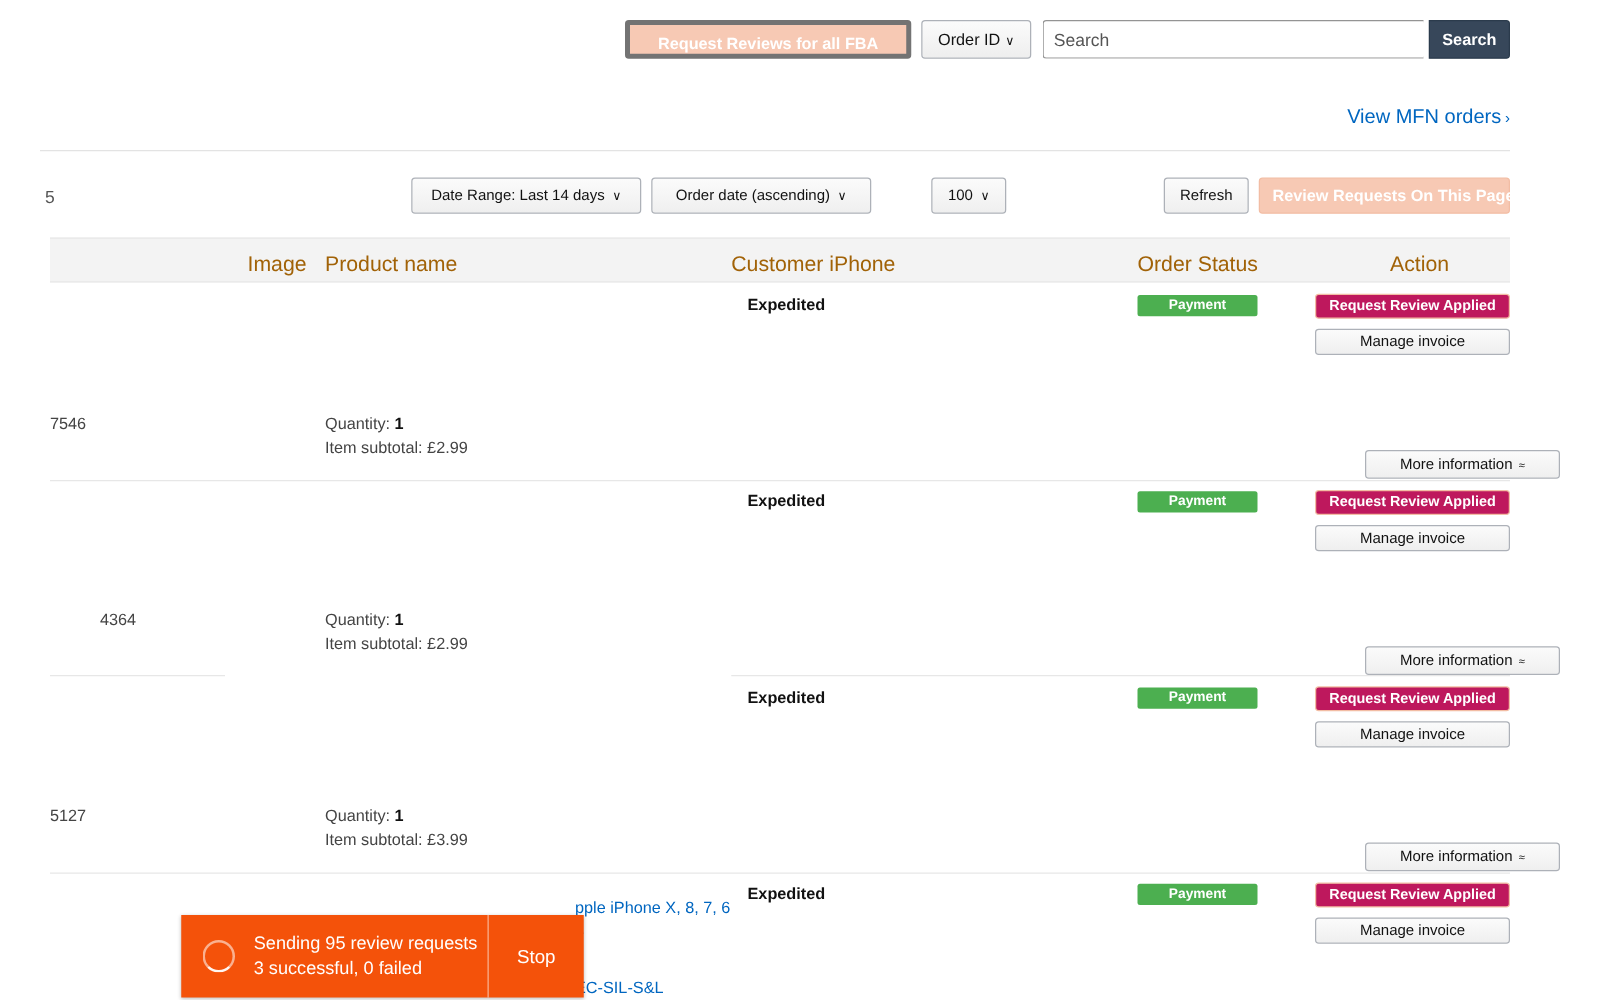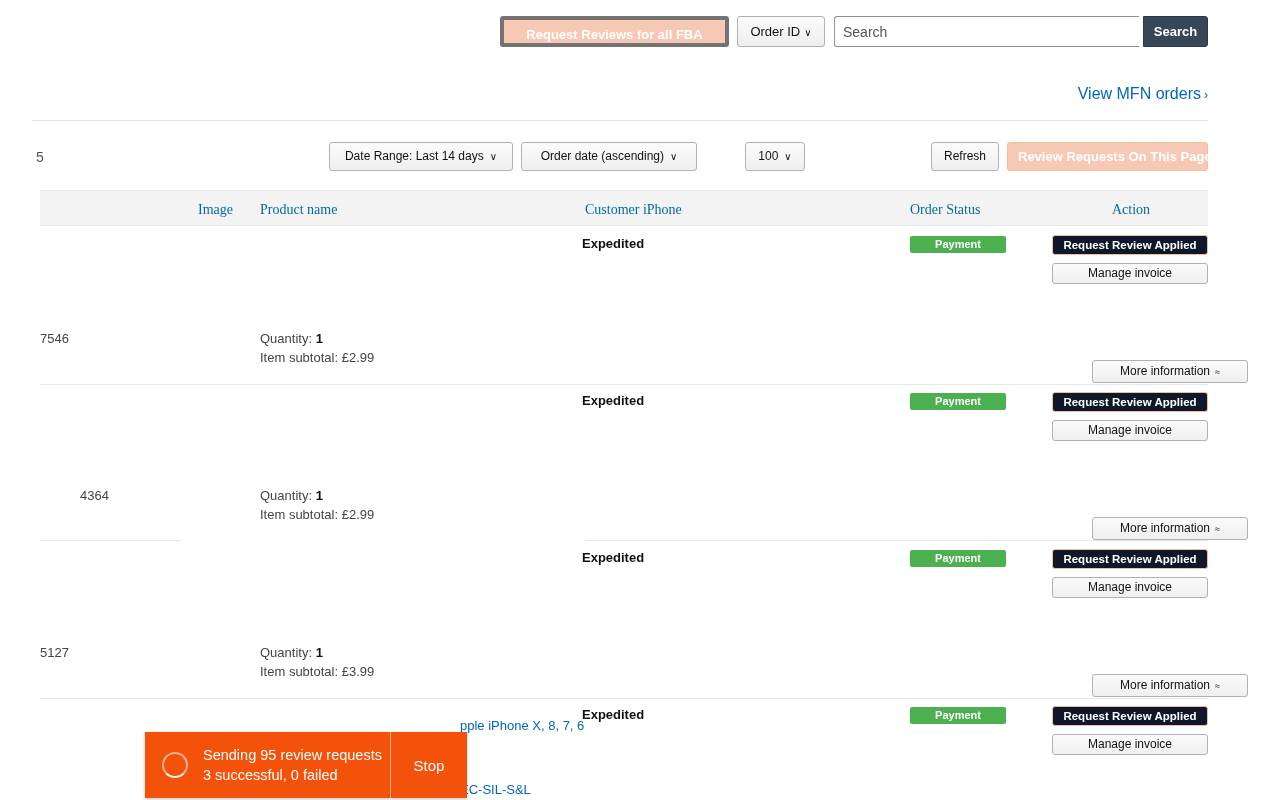--- a/index.html
+++ b/index.html
@@ -184,24 +184,23 @@
     width: 1168px;
     height: 36px;
     background: #f3f3f3;
     border-top: 1px solid #e7e7e7;
     border-bottom: 1px solid #e7e7e7;
     box-sizing: border-box;
   }
   .th {
     position: absolute;
     top: 11px;
-    font-size: 14px;
-    color: #0369a1;
+    font-size: 17px;
+    color: #a16207;
     white-space: nowrap;
-    font-family: Liberation Serif, serif;
   }
   .th-image  { left: 158px; }
   .th-name   { left: 220px; }
   .th-cust   { left: 545px; }
   .th-status { left: 870px; }
   .th-action { left: 1072px; }
 
   .row-divider {
     position: absolute;
     height: 1px;
@@ -214,21 +213,21 @@
     color: #333;
   }
   .order-id {
     left: 0px;
     color: #444;
     font-size: 13px;
   }
   .qty-block { left: 220px; line-height: 19px; color: #444; }
   .qty-block b { color: #111; }
   .expedited {
-    left: 542px;
+    left: 558px;
     font-weight: bold;
     color: #111;
     font-size: 13px;
   }
   .badge-complete {
     position: absolute;
     left: 870px;
     width: 96px;
     height: 17px;
     background: #4caf50;
@@ -238,21 +237,21 @@
     text-align: center;
     line-height: 17px;
     border-radius: 2px;
     box-sizing: border-box;
   }
   .btn-applied {
     position: absolute;
     left: 1012px;
     width: 156px;
     height: 20px;
-    background: #0f172a;
+    background: #be185d;
     border: 1px solid #f2bda4;
     border-radius: 3px;
     color: #ffffff;
     font-size: 11.5px;
     font-weight: bold;
     text-align: center;
     line-height: 18px;
     box-sizing: border-box;
     cursor: default;
   }

